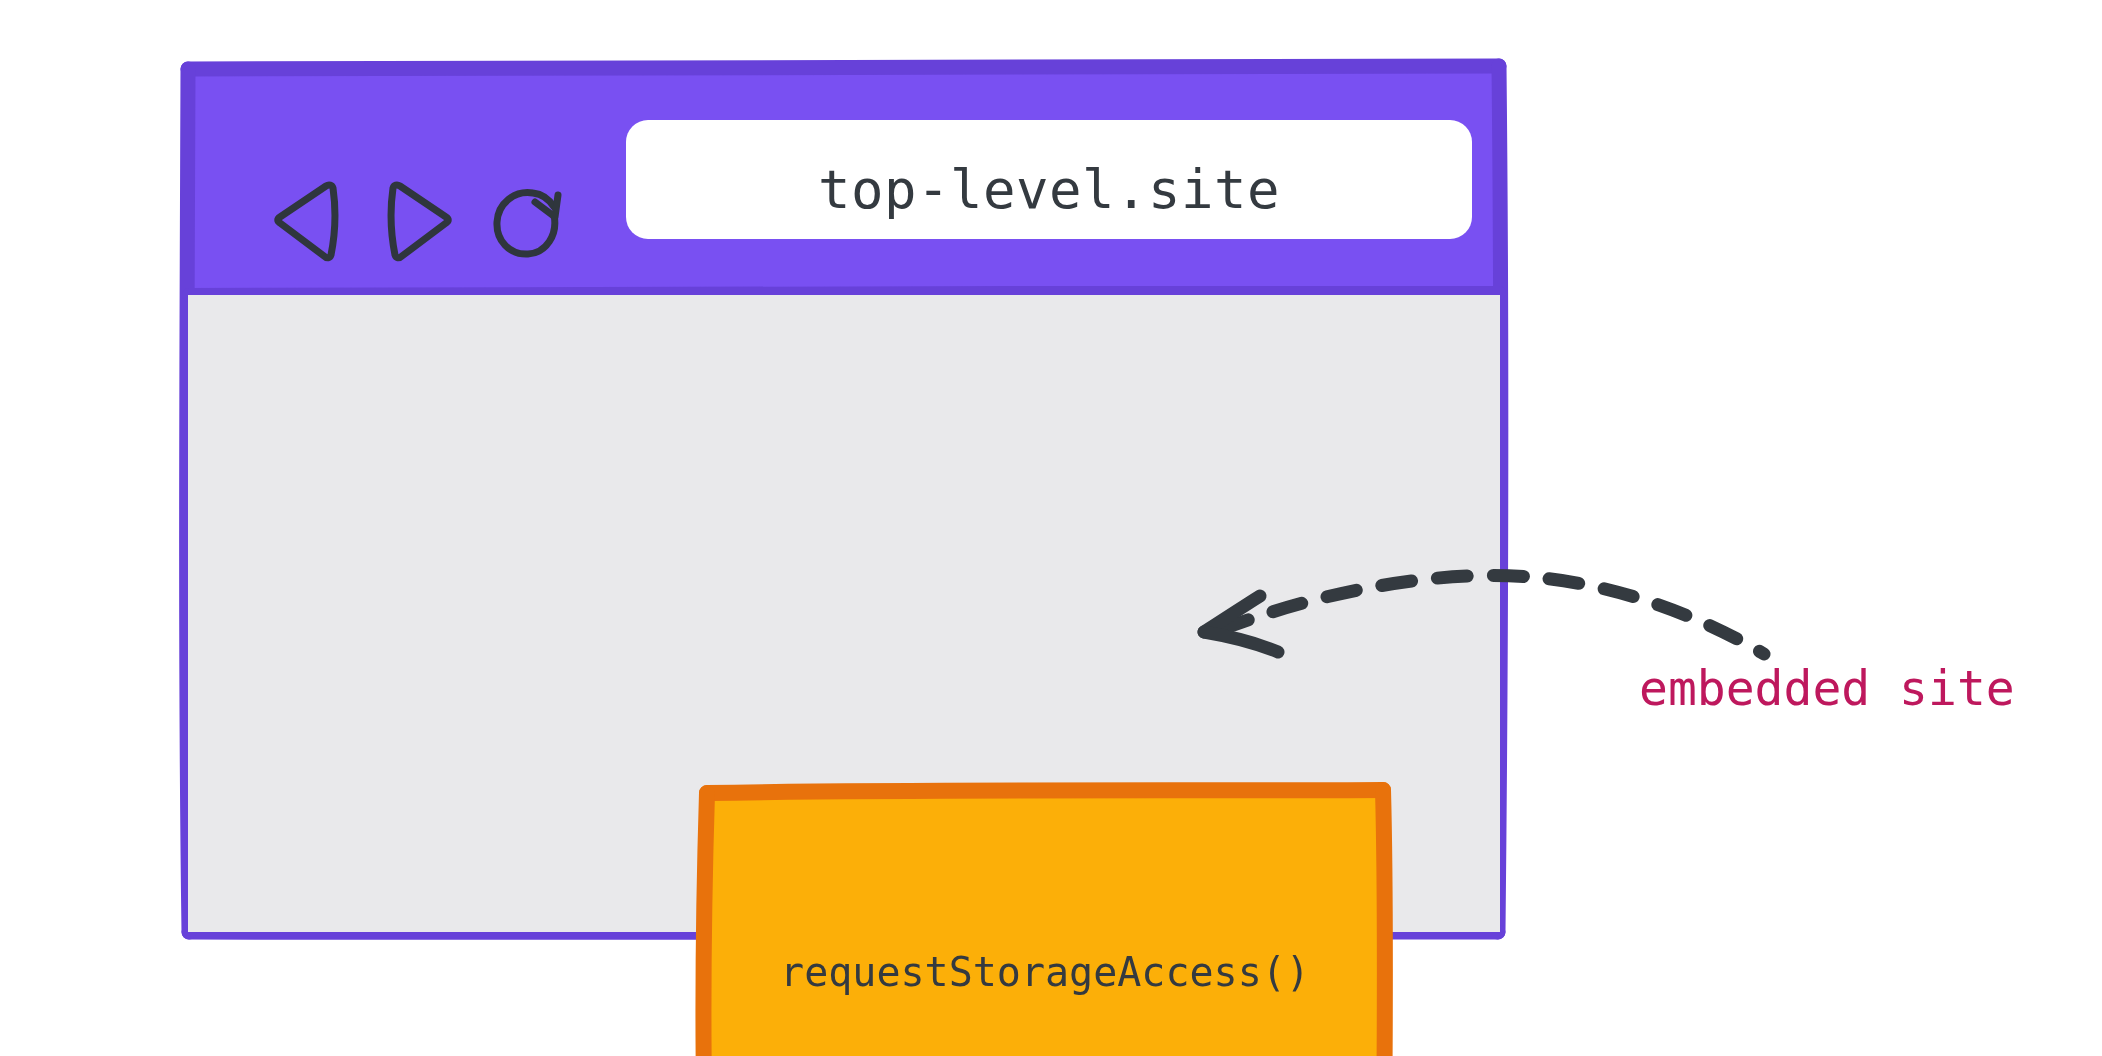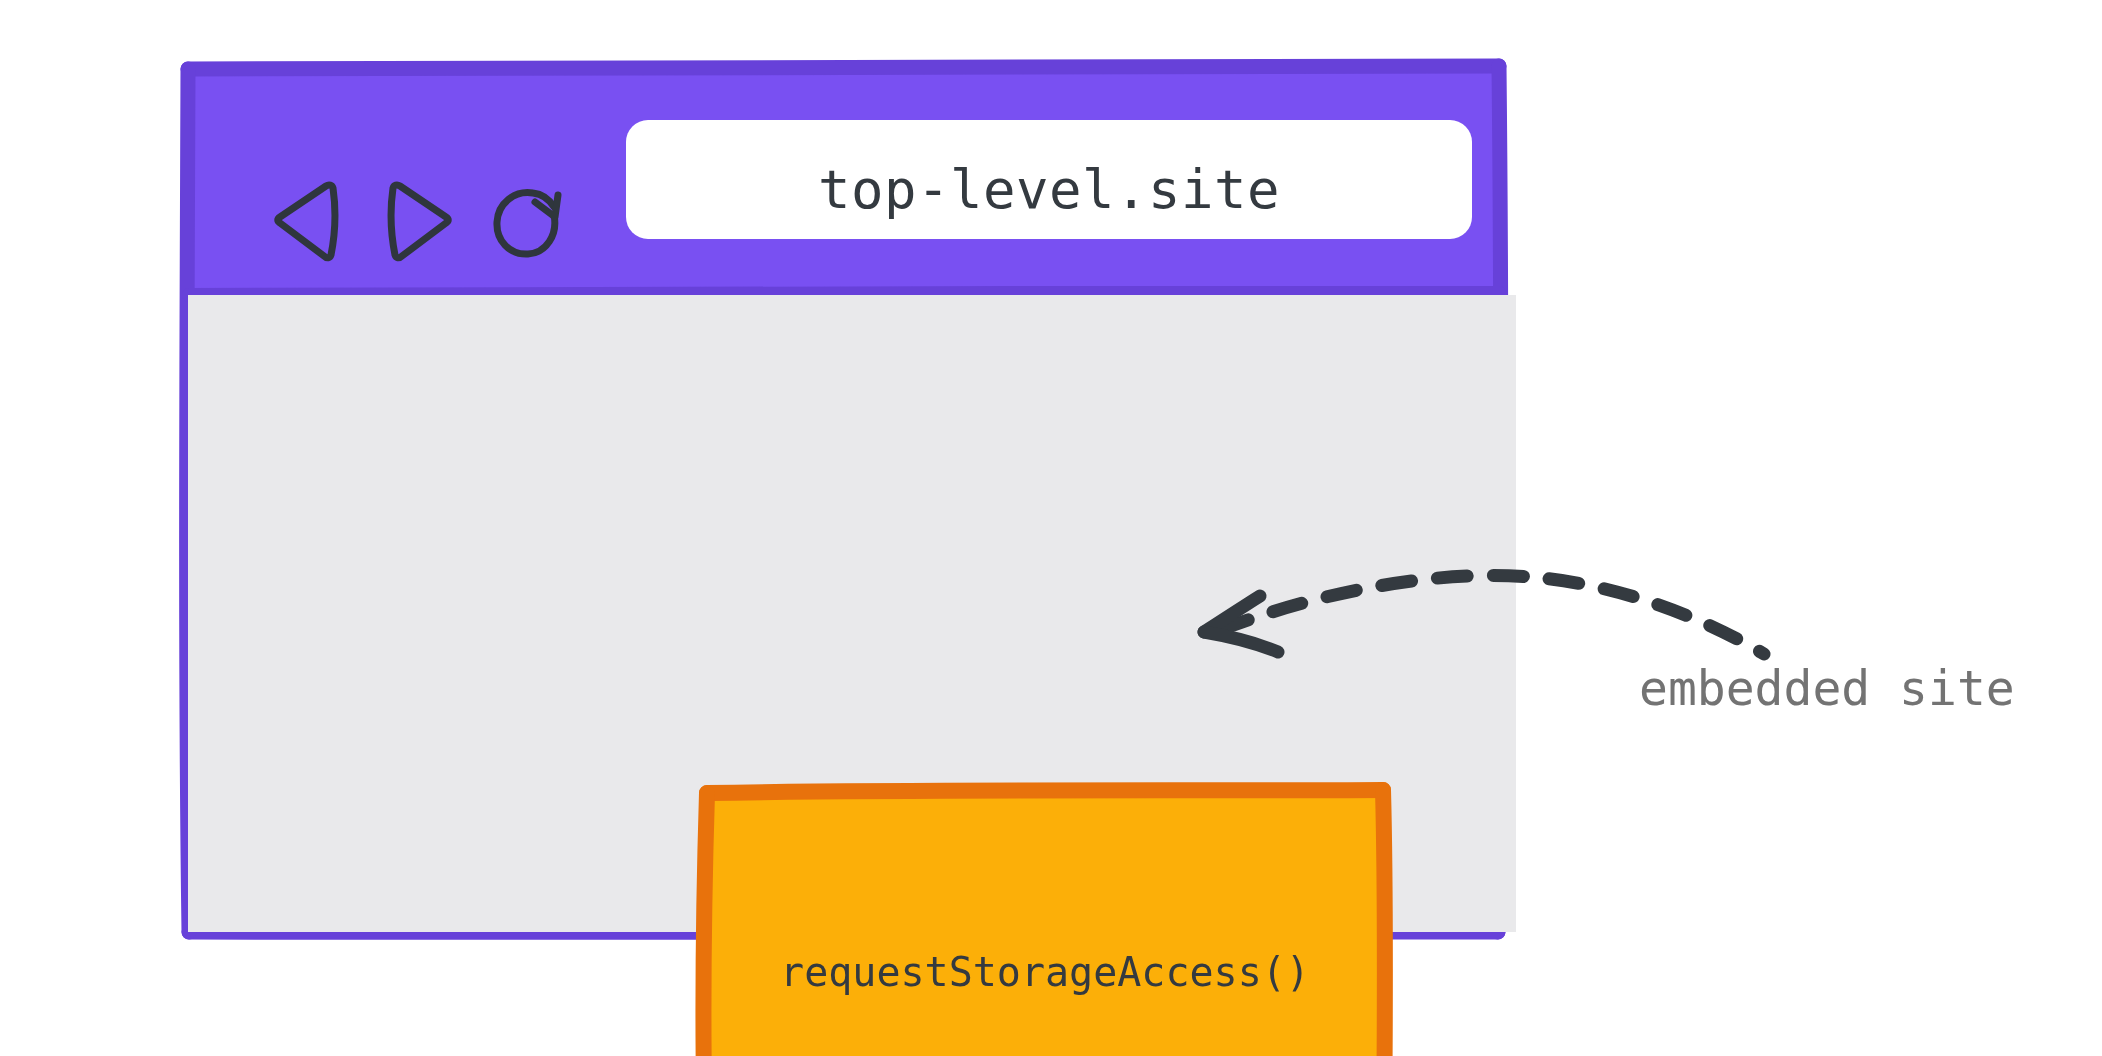--- a/index.html
+++ b/index.html
@@ -84,21 +84,20 @@
     margin-top: 20px;
   }
 
   .viewport {
     position: absolute;
     left: 0;
     top: 228px;
     width: 1312px;
     height: 637px;
     background: #e9e9eb;
-    padding-left: 16px;
   }
 
   
   .embedded-frame {
     position: absolute;
     left: 519px;
     top: 497px;
     width: 676px;
     height: 347px;
   }
@@ -136,21 +135,21 @@
     width: 640px;
     height: 220px;
     overflow: visible;
   }
   .annotation-text {
     position: absolute;
     left: 1639px;
     top: 660px;
     font-family: "DejaVu Sans Mono", monospace;
     font-size: 48px;
-    color: #737373;
+    color: #be185d;
     white-space: nowrap;
   }
 </style>
 </head>
 <body>
 
 <div id="stage">
 
   <div class="browser-window">
 

